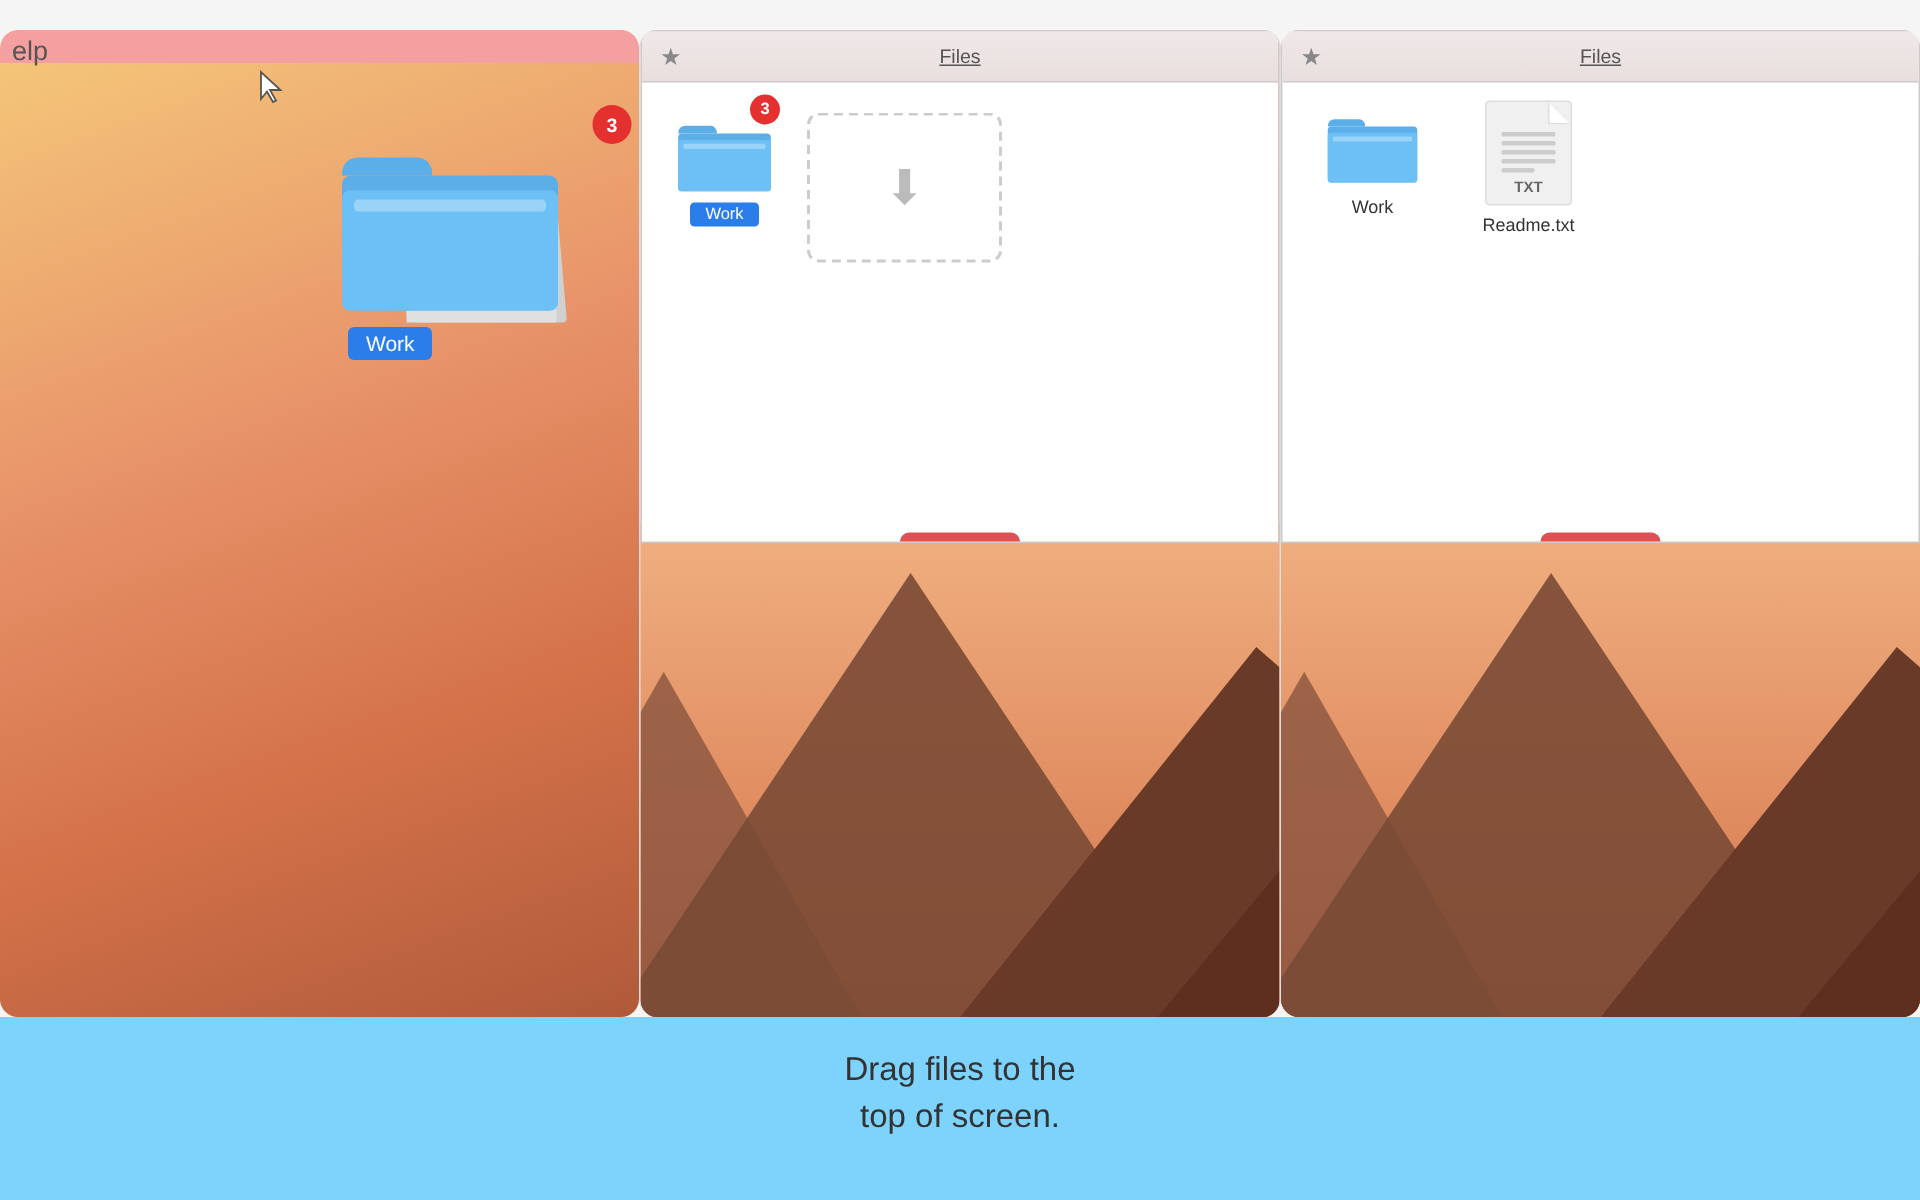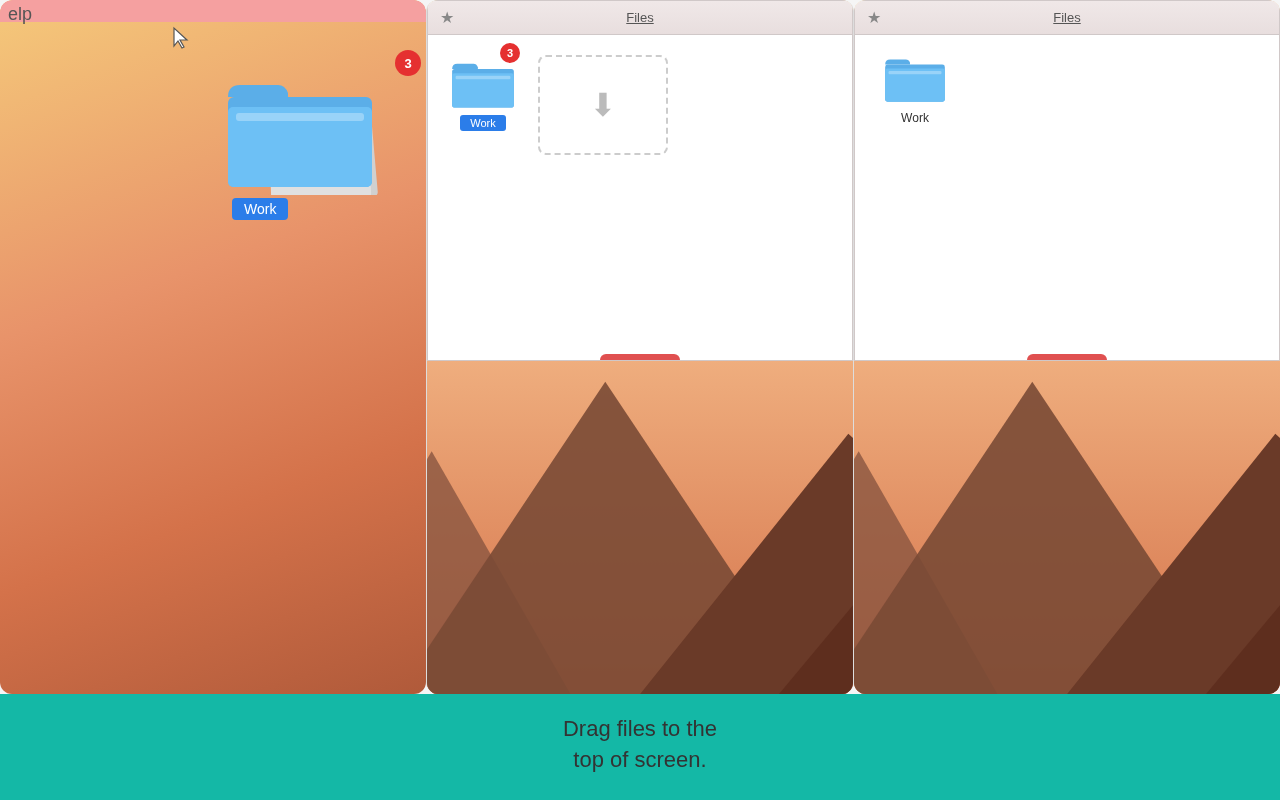--- a/index.html
+++ b/index.html
@@ -20,35 +20,36 @@
       min-height: 0;
     }
 
     
     .panel {
       flex: 1;
       display: flex;
       flex-direction: column;
       position: relative;
       overflow: hidden;
+      margin-top: 20px;
     }
 
     
     .screenshot-area {
       flex: 1;
       position: relative;
       overflow: hidden;
     }
 
     
     .descriptions-row {
       display: flex;
       flex-direction: row;
-      background: #14b8a6;
-      padding: 20px 0 24px;
+      background: #7dd3fc;
+      padding: 20px 0 40px;
     }
     .description {
       flex: 1;
       text-align: center;
       font-size: 22px;
       color: #333;
       line-height: 1.4;
       padding: 0 20px;
     }
 
@@ -432,20 +433,33 @@
           <div class="file-item">
             <svg width="72" height="58" viewBox="0 0 160 140">
               <rect x="8" y="42" width="144" height="90" rx="6" fill="#5baee8"></rect>
               <path d="M8,42 Q8,30 20,30 L58,30 Q65,30 68,38 L68,42 Z" fill="#5baee8"></path>
               <rect x="8" y="52" width="144" height="80" rx="5" fill="#6dc0f5"></rect>
               <rect x="16" y="58" width="128" height="8" rx="3" fill="rgba(255,255,255,0.3)"></rect>
             </svg>
             <span class="file-label">Work</span>
           </div>
 
+          <div class="file-item">
+            <div class="txt-icon">
+              <div class="txt-lines">
+                <div class="txt-line"></div>
+                <div class="txt-line"></div>
+                <div class="txt-line"></div>
+                <div class="txt-line"></div>
+                <div class="txt-line" style="width:60%;"></div>
+              </div>
+              <span class="txt-badge">TXT</span>
+            </div>
+            <span class="file-label">Readme.txt</span>
+          </div>
 
         </div>
 
         <div style="position:absolute;bottom:-6px;left:50%;transform:translateX(-50%);width:80px;height:12px;background:#e05050;border-radius:6px;z-index:5;"></div>
       </div>
     </div>
   </div>
 
 </div>
 

